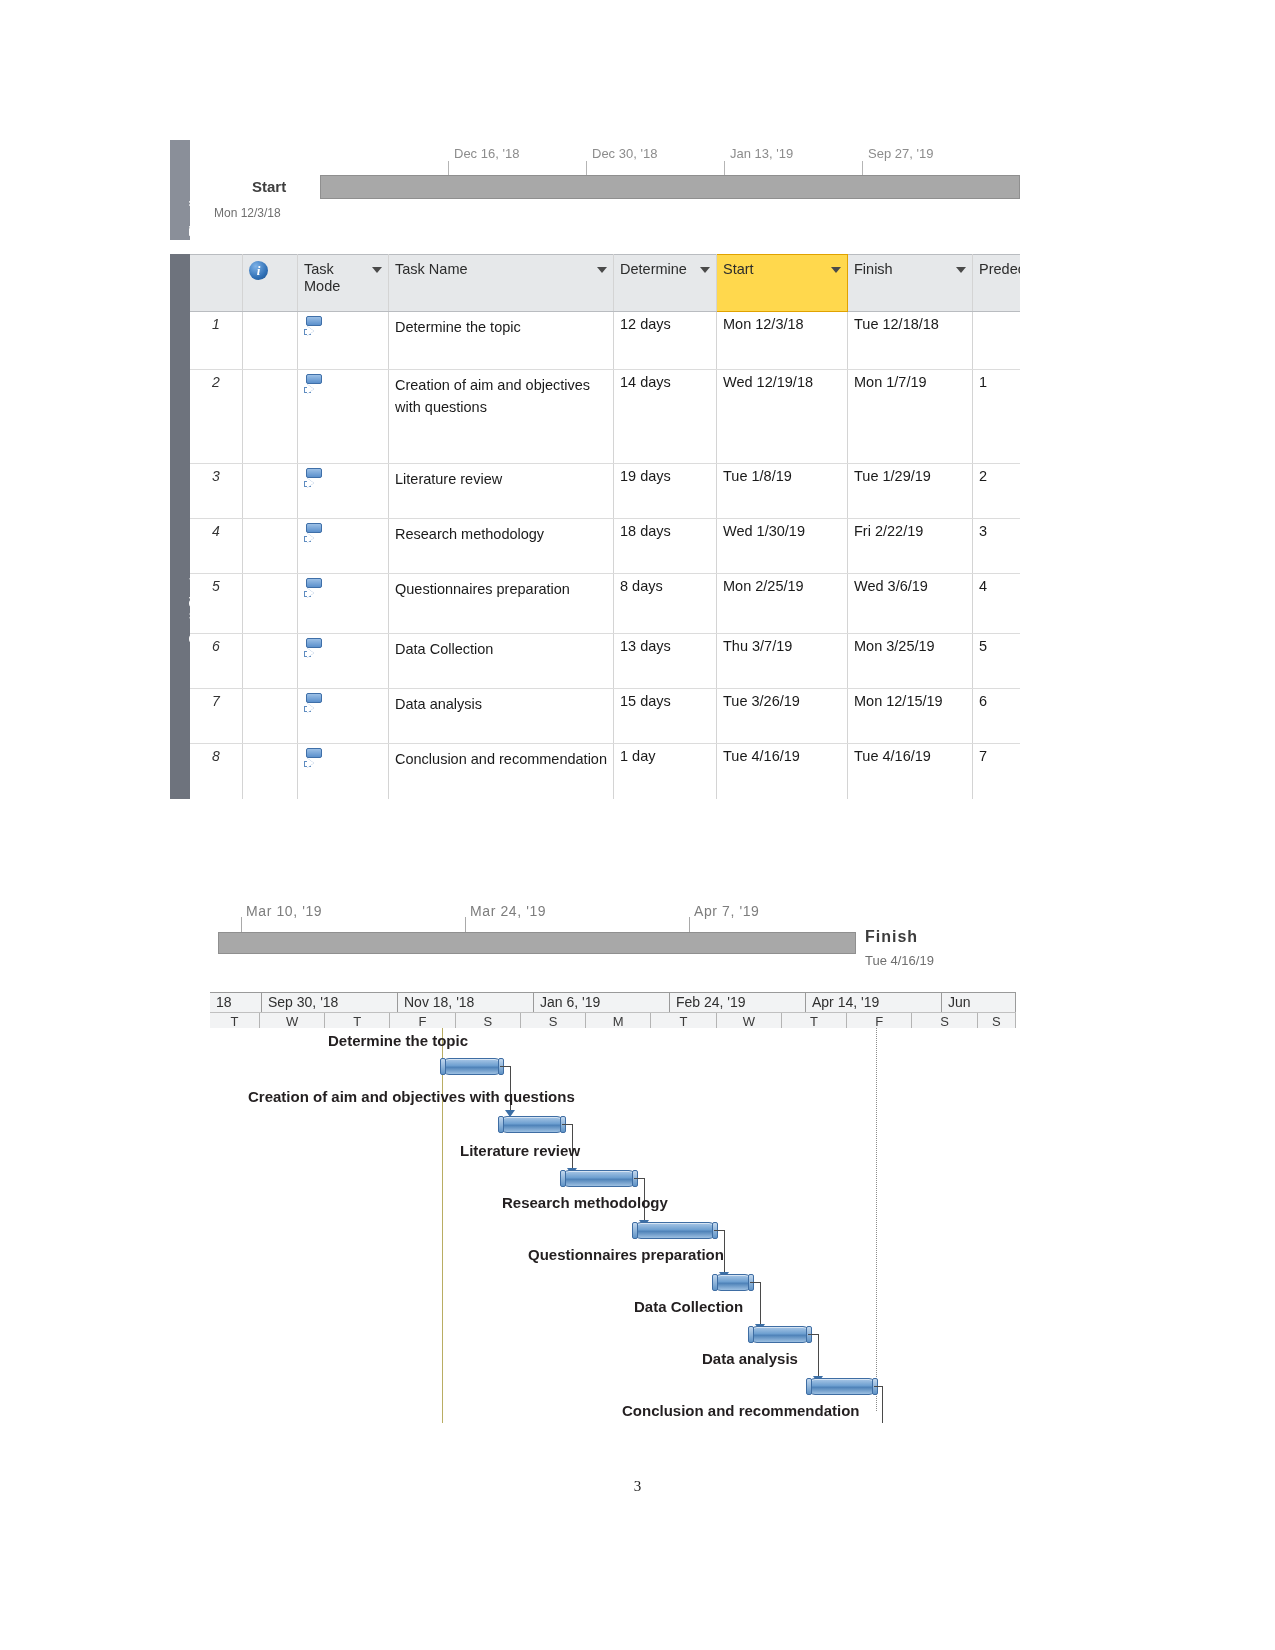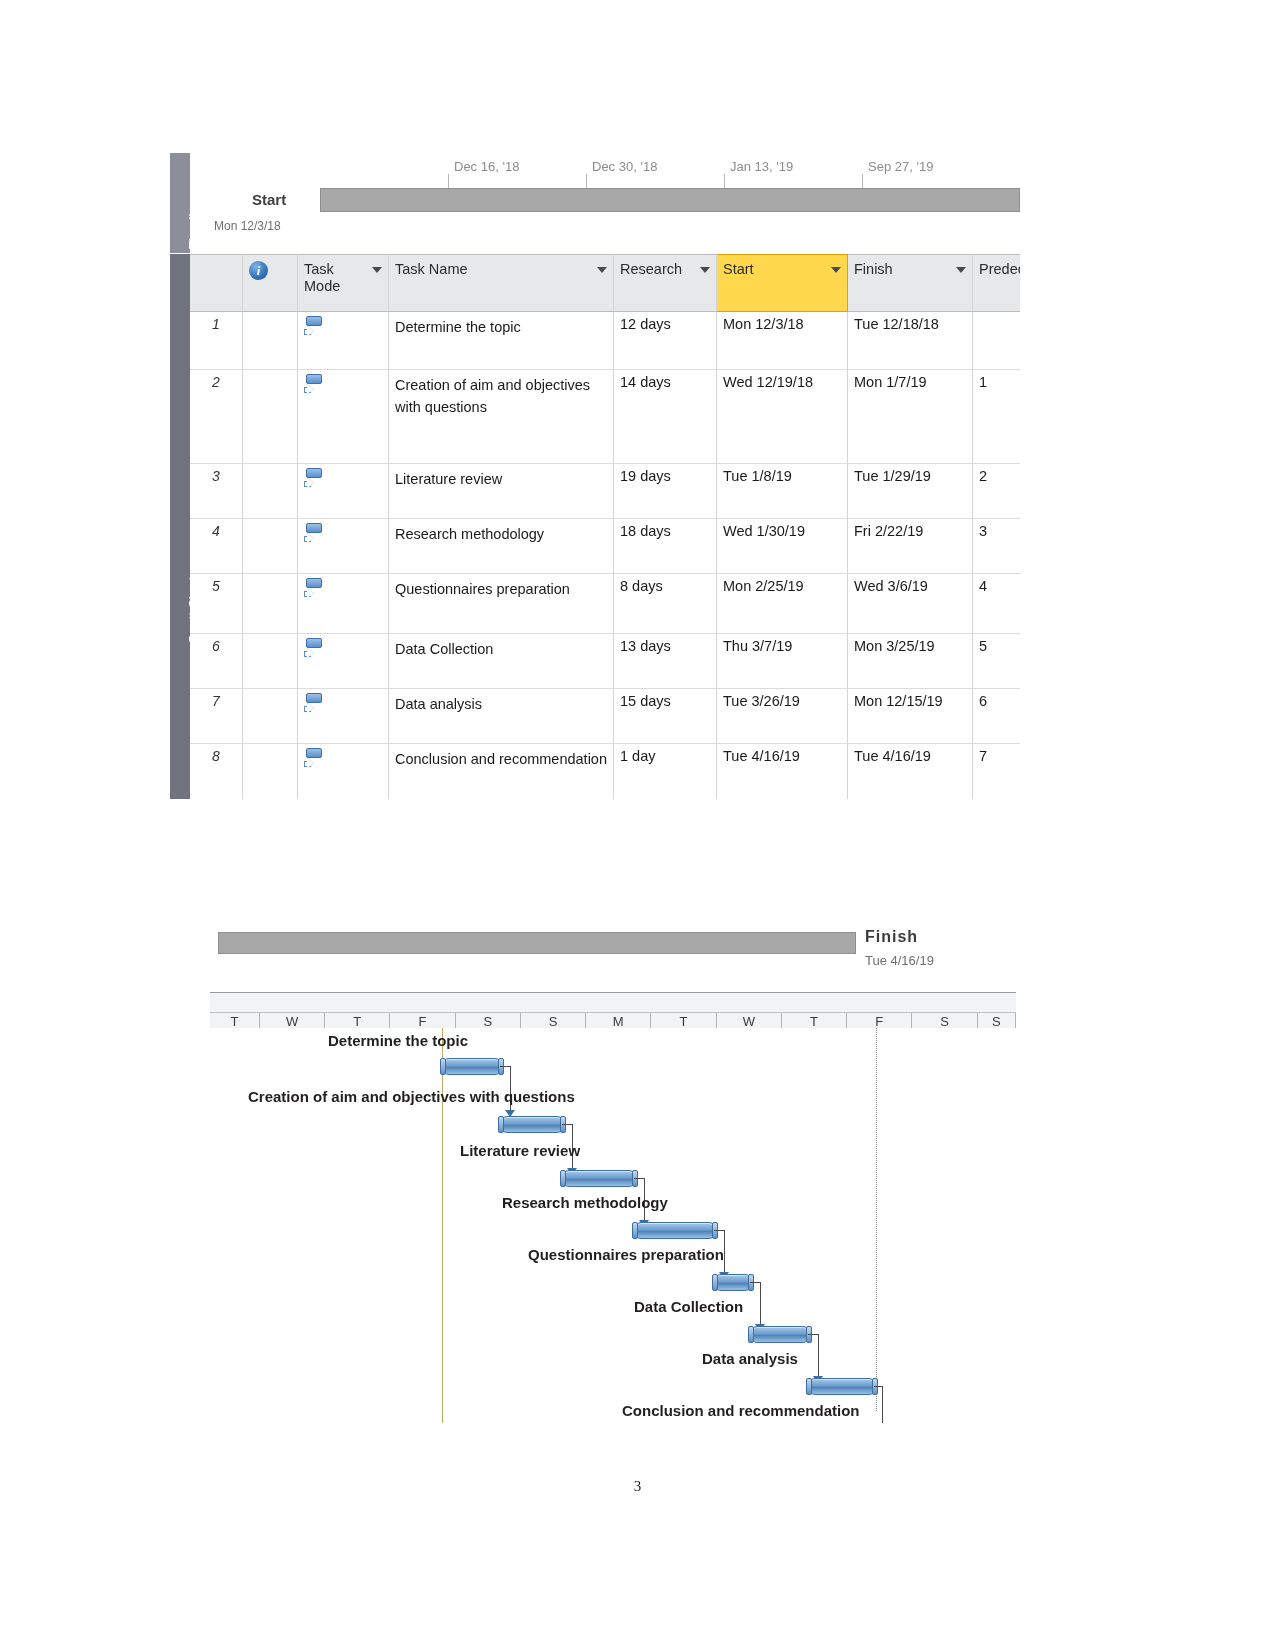--- a/index.html
+++ b/index.html
@@ -10,21 +10,21 @@
     width: 1275px; height: 1650px;
     position: relative;
     font-family: "Liberation Sans", sans-serif;
     color: #1a1a1a;
     overflow: hidden;
   }
 
   
   #timeline-pane {
     position: absolute;
-    left: 170px; top: 153px;
+    left: 170px; top: 140px;
     width: 850px; height: 100px;
   }
   .vtab {
     position: absolute;
     left: 0; top: 0;
     width: 20px; height: 100%;
     background: #8a8f99;
     color: #ffffff;
     font-size: 13px;
   }
@@ -338,21 +338,21 @@
             </div>
           </th>
           <th class="col-name">
             <div class="hdr-flex">
               <span class="hdr-txt">Task Name</span>
               <span class="caret"></span>
             </div>
           </th>
           <th class="col-dur">
             <div class="hdr-flex">
-              <span class="hdr-txt">Research</span>
+              <span class="hdr-txt">Determine</span>
               <span class="caret"></span>
             </div>
           </th>
           <th class="col-start hl">
             <div class="hdr-flex">
               <span class="hdr-txt">Start</span>
               <span class="caret"></span>
             </div>
           </th>
           <th class="col-finish">
@@ -450,25 +450,39 @@
           <td class="cell-finish">Tue 4/16/19</td>
           <td>7</td>
         </tr>
       </tbody>
     </table>
   </div>
 </div>
 
 <div id="lower-pane">
 
+  <div id="lower-timeline">
+    <div class="ltl-tick" style="left:28px">Mar 10, '19</div>
+    <div class="ltl-tick" style="left:252px">Mar 24, '19</div>
+    <div class="ltl-tick" style="left:476px">Apr 7, '19</div>
+  </div>
   <div id="lower-bar"></div>
   <div id="lower-finish-label">Finish</div>
   <div id="lower-finish-date">Tue 4/16/19</div>
 
   <div id="timescale">
+    <div id="ts-row-top">
+      <div class="ts-cell" style="width:52px">18</div>
+      <div class="ts-cell" style="width:136px">Sep 30, '18</div>
+      <div class="ts-cell" style="width:136px">Nov 18, '18</div>
+      <div class="ts-cell" style="width:136px">Jan 6, '19</div>
+      <div class="ts-cell" style="width:136px">Feb 24, '19</div>
+      <div class="ts-cell" style="width:136px">Apr 14, '19</div>
+      <div class="ts-cell" style="width:74px">Jun</div>
+    </div>
     <div id="ts-row-bottom">
       <div class="ts-day" style="width:52px">T</div>
       <div class="ts-day" style="width:68px">W</div>
       <div class="ts-day" style="width:68px">T</div>
       <div class="ts-day" style="width:68px">F</div>
       <div class="ts-day" style="width:68px">S</div>
       <div class="ts-day" style="width:68px">S</div>
       <div class="ts-day" style="width:68px">M</div>
       <div class="ts-day" style="width:68px">T</div>
       <div class="ts-day" style="width:68px">W</div>

